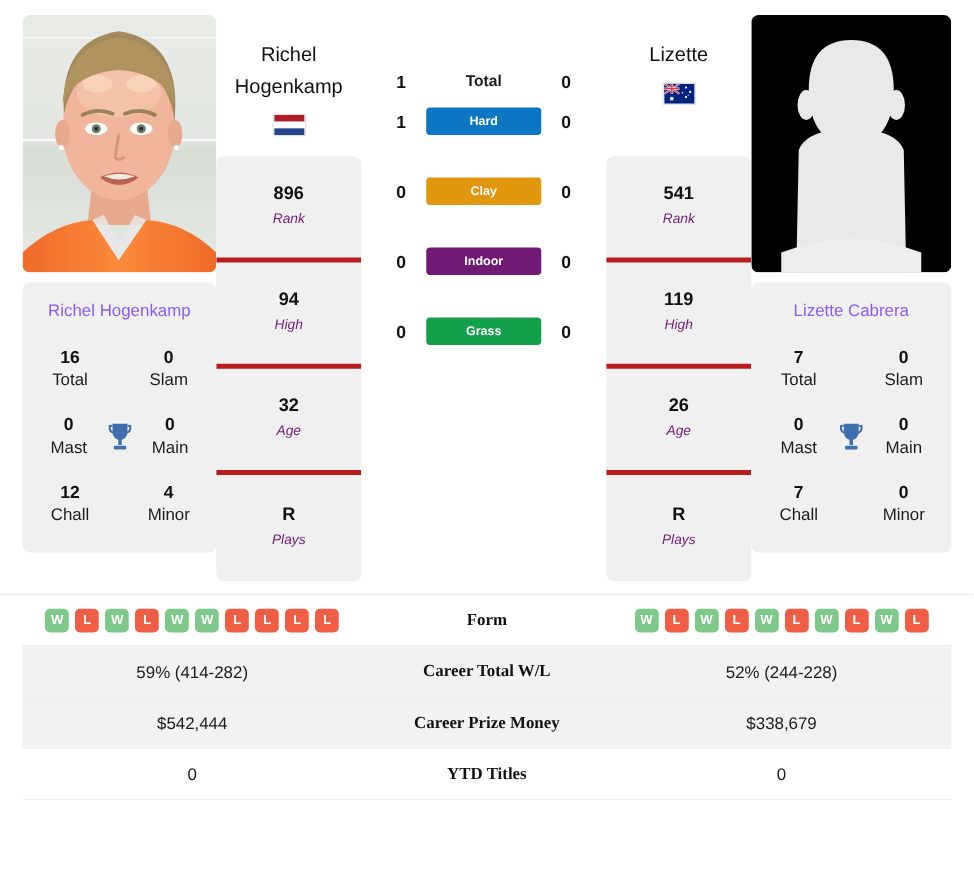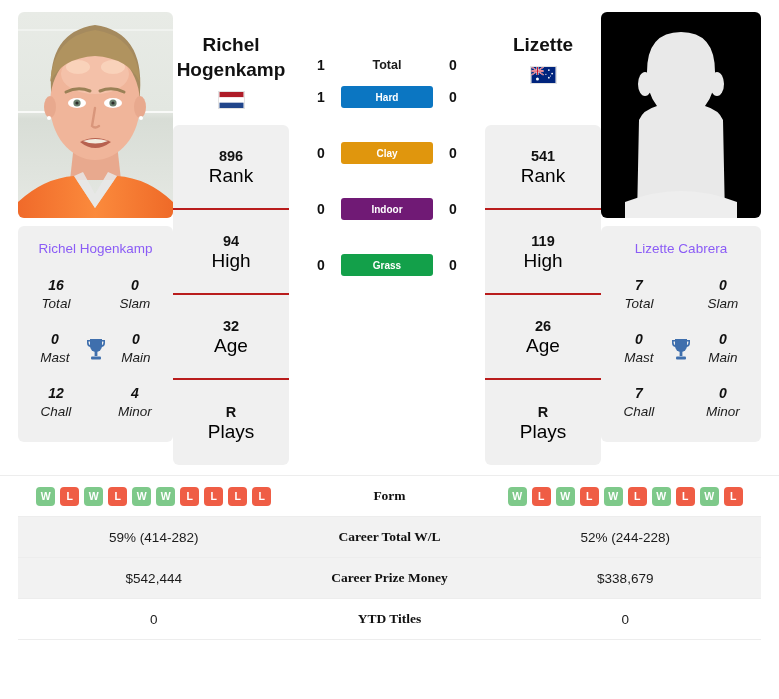--- a/index.html
+++ b/index.html
@@ -46,62 +46,62 @@
     white-space: nowrap;
   }
   .stat-grid { display: flex; flex-wrap: wrap; }
   .stat-row {
     display: flex; width: 100%;
     align-items: center;
     justify-content: space-between;
     padding: 9px 4px 9px 4px;
     position: relative;
   }
-  .stat-cell { width: 56px; text-align: center; font-style: italic; }
+  .stat-cell { width: 56px; text-align: center; }
   .stat-cell .v { font-size: 14px; font-weight: bold; line-height: 17px; }
   .stat-cell .l { font-size: 13.5px; line-height: 19px; color: #1b1b1b; }
   .trophy { width: 28px; display: flex; justify-content: center; align-items: center; }
   .trophy svg { width: 22px; height: 24px; display: block; }
 
   
   .mid-col {
     flex: 0 0 116px; width: 116px;
     margin-top: 0;
   }
   .player-head {
     text-align: center;
     padding-top: 20px;
     height: 113px;
   }
   .player-head .pname {
-    font-size: 19px; font-weight: bold; line-height: 25px;
+    font-size: 16px; font-weight: normal; line-height: 25px;
     color: #111;
   }
   .flag {
     margin: 9px auto 0 auto;
     width: 27px; height: 18px;
     display: block;
     border: 1px solid #e2e2e2;
   }
   .flag svg { display:block; width:100%; height:100%; }
 
   .vstats {
     background: #f0f0f0;
     border-radius: 6px;
     overflow: hidden;
   }
   .vstat {
     height: 85px;
     display: flex; flex-direction: column;
     align-items: center; justify-content: center;
-    border-bottom: 2px solid #b91c1c;
+    border-bottom: 4px solid #b91c1c;
   }
   .vstat:last-child { border-bottom: none; }
   .vstat .v { font-size: 14.5px; font-weight: bold; line-height: 19px; }
-  .vstat .l { font-size: 19px; line-height: 20px; color: #000000; }
+  .vstat .l { font-size: 11px; line-height: 20px; color: #701a75; font-style: italic; }
 
   
   .h2h {
     flex: 1 1 auto;
     padding-top: 0;
   }
   .h2h-row {
     display: flex; align-items: center; justify-content: center;
     height: 56px;
   }

